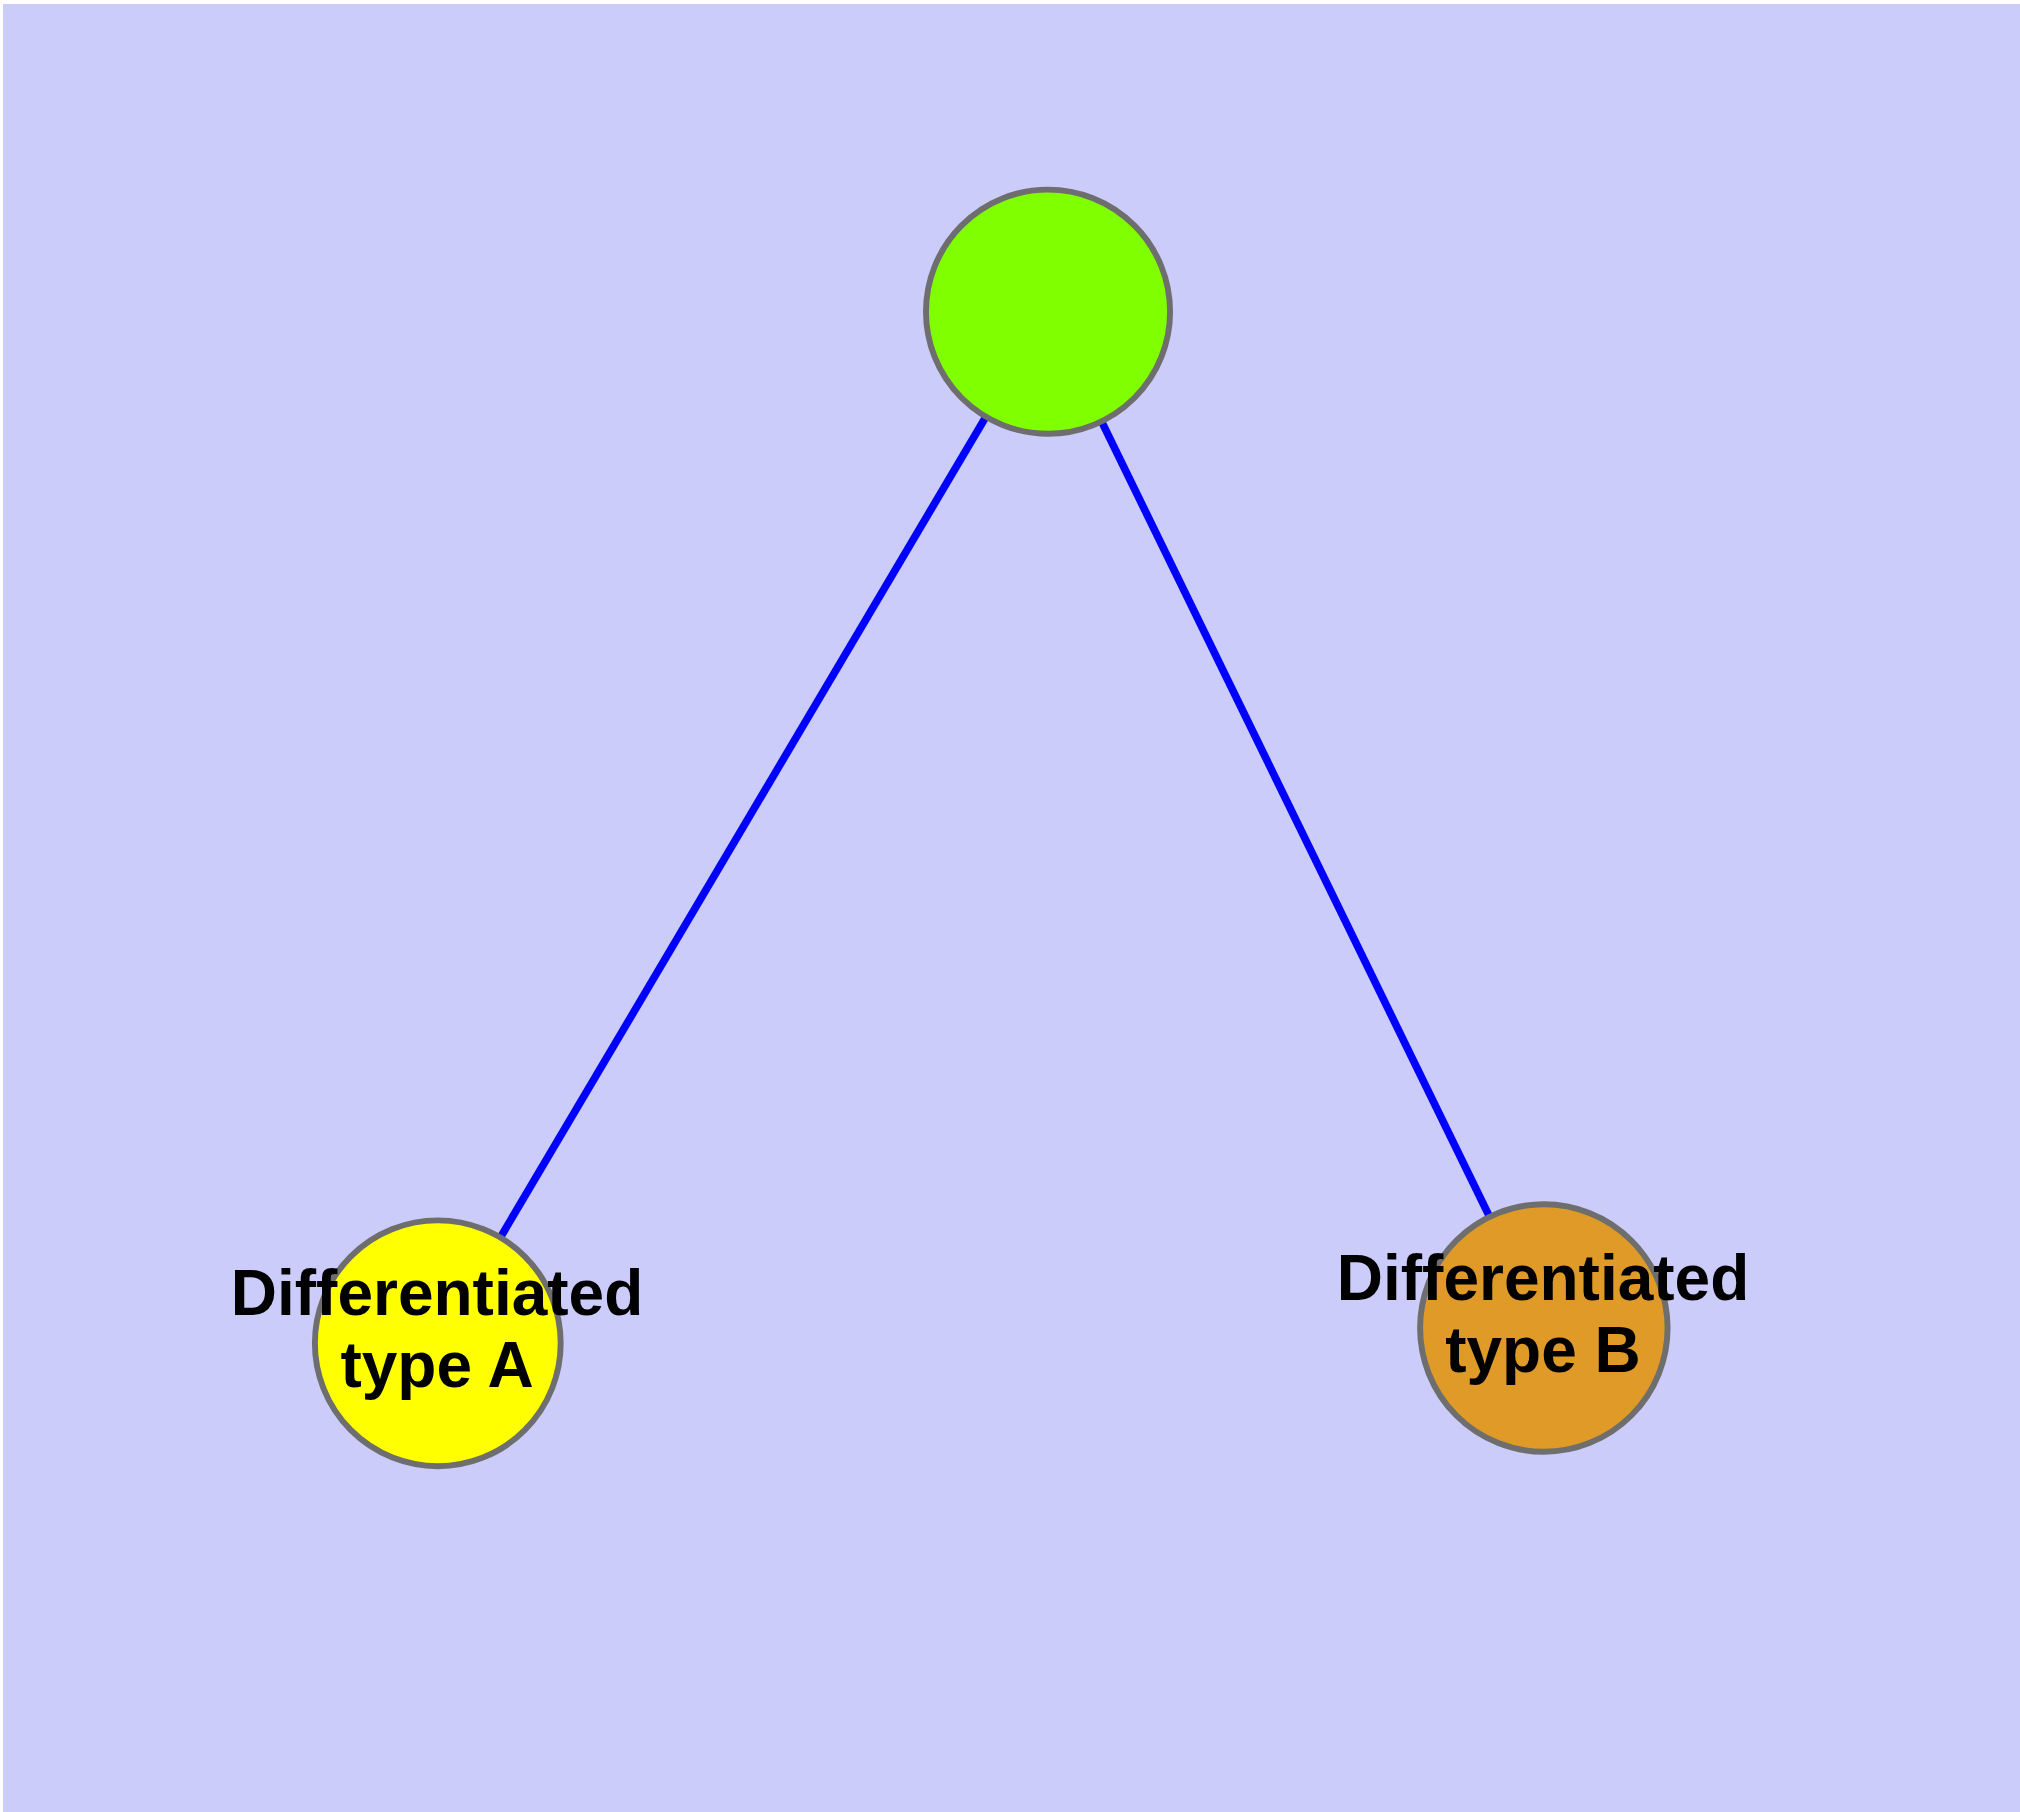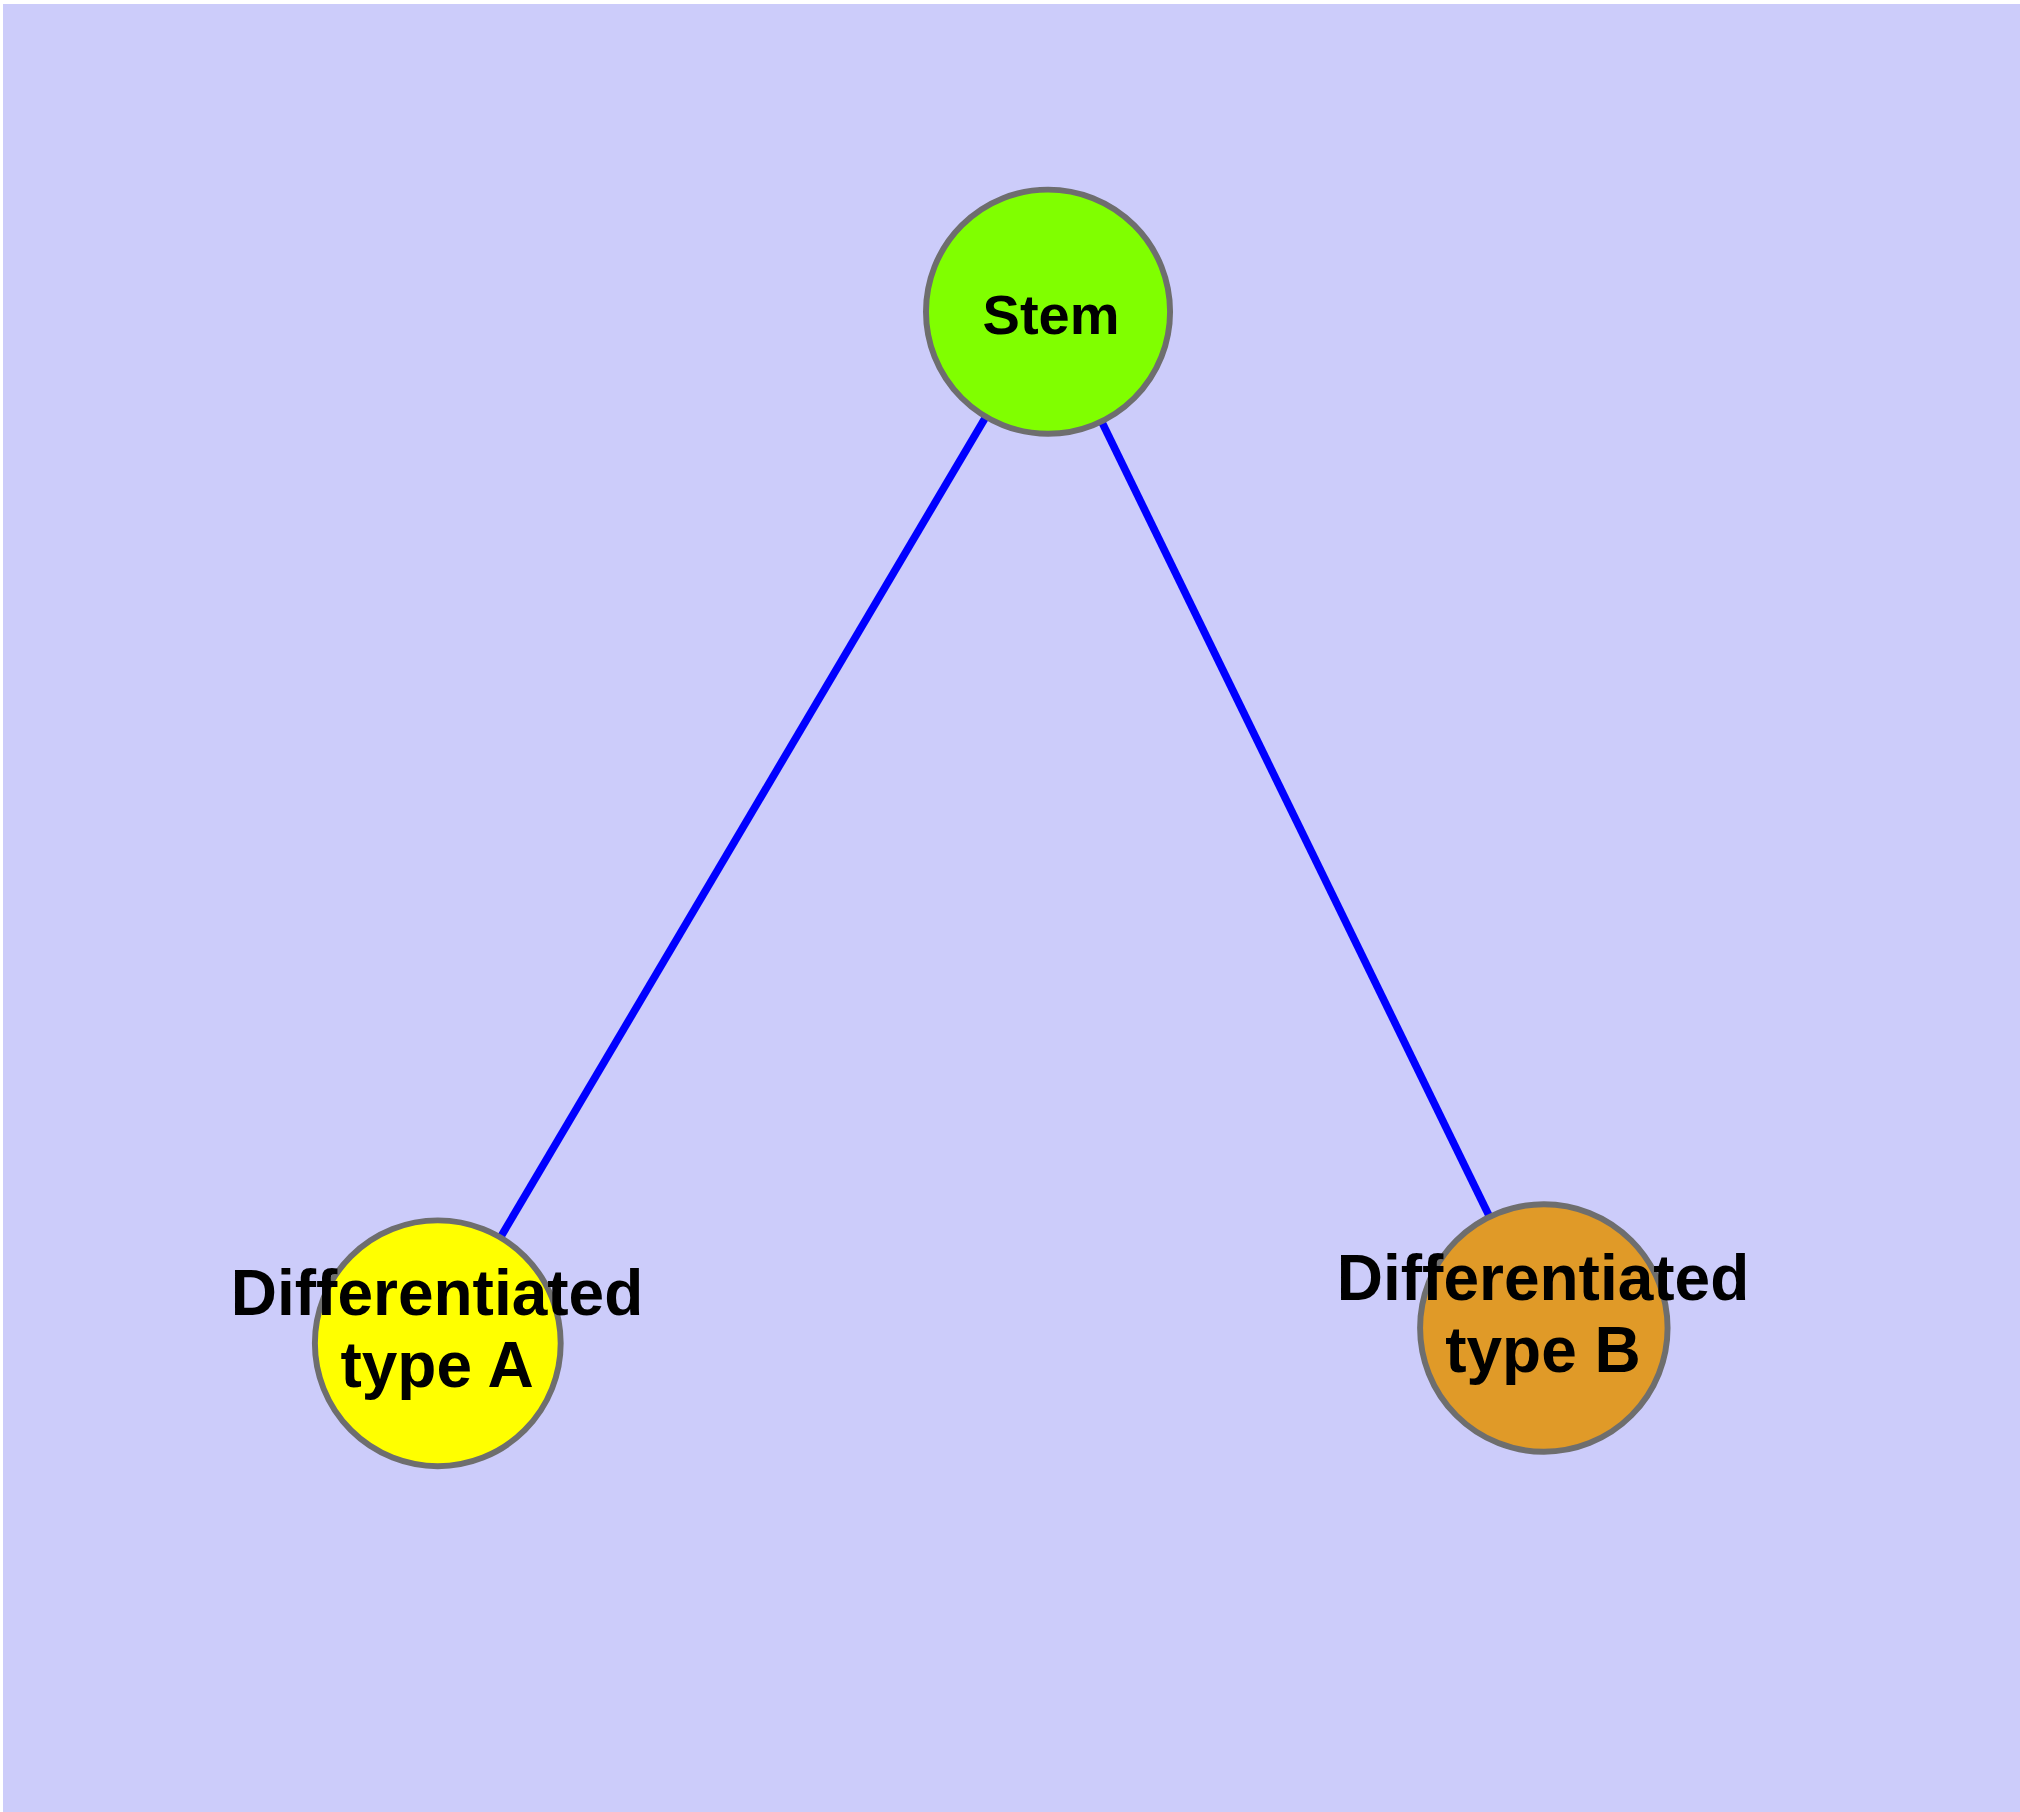--- a/index.html
+++ b/index.html
@@ -79,20 +79,19 @@
       <line x1="1233" y1="363" x2="1818" y2="1562" stroke="#0000ff" stroke-width="9" stroke-linecap="butt"></line>
     </g>
 
     <g>
       <circle cx="1233" cy="363" r="144" fill="#80ff00" stroke="#6e6e6e" stroke-width="7"></circle>
       <circle cx="513" cy="1580" r="145" fill="#ffff00" stroke="#6e6e6e" stroke-width="7"></circle>
       <circle cx="1818" cy="1562" r="146" fill="#e09a28" stroke="#6e6e6e" stroke-width="7"></circle>
     </g>
   </svg>
 
-  <div class="node-label" id="label-stem">Stem</div>
 
   <div class="node-label" id="label-diff-a"><span>Differentiated</span><br><span>type A</span></div>
 
   <div class="node-label" id="label-diff-b"><span>Differentiated</span><br><span>type B</span></div>
 
 </div>
 
 
 </body></html>

